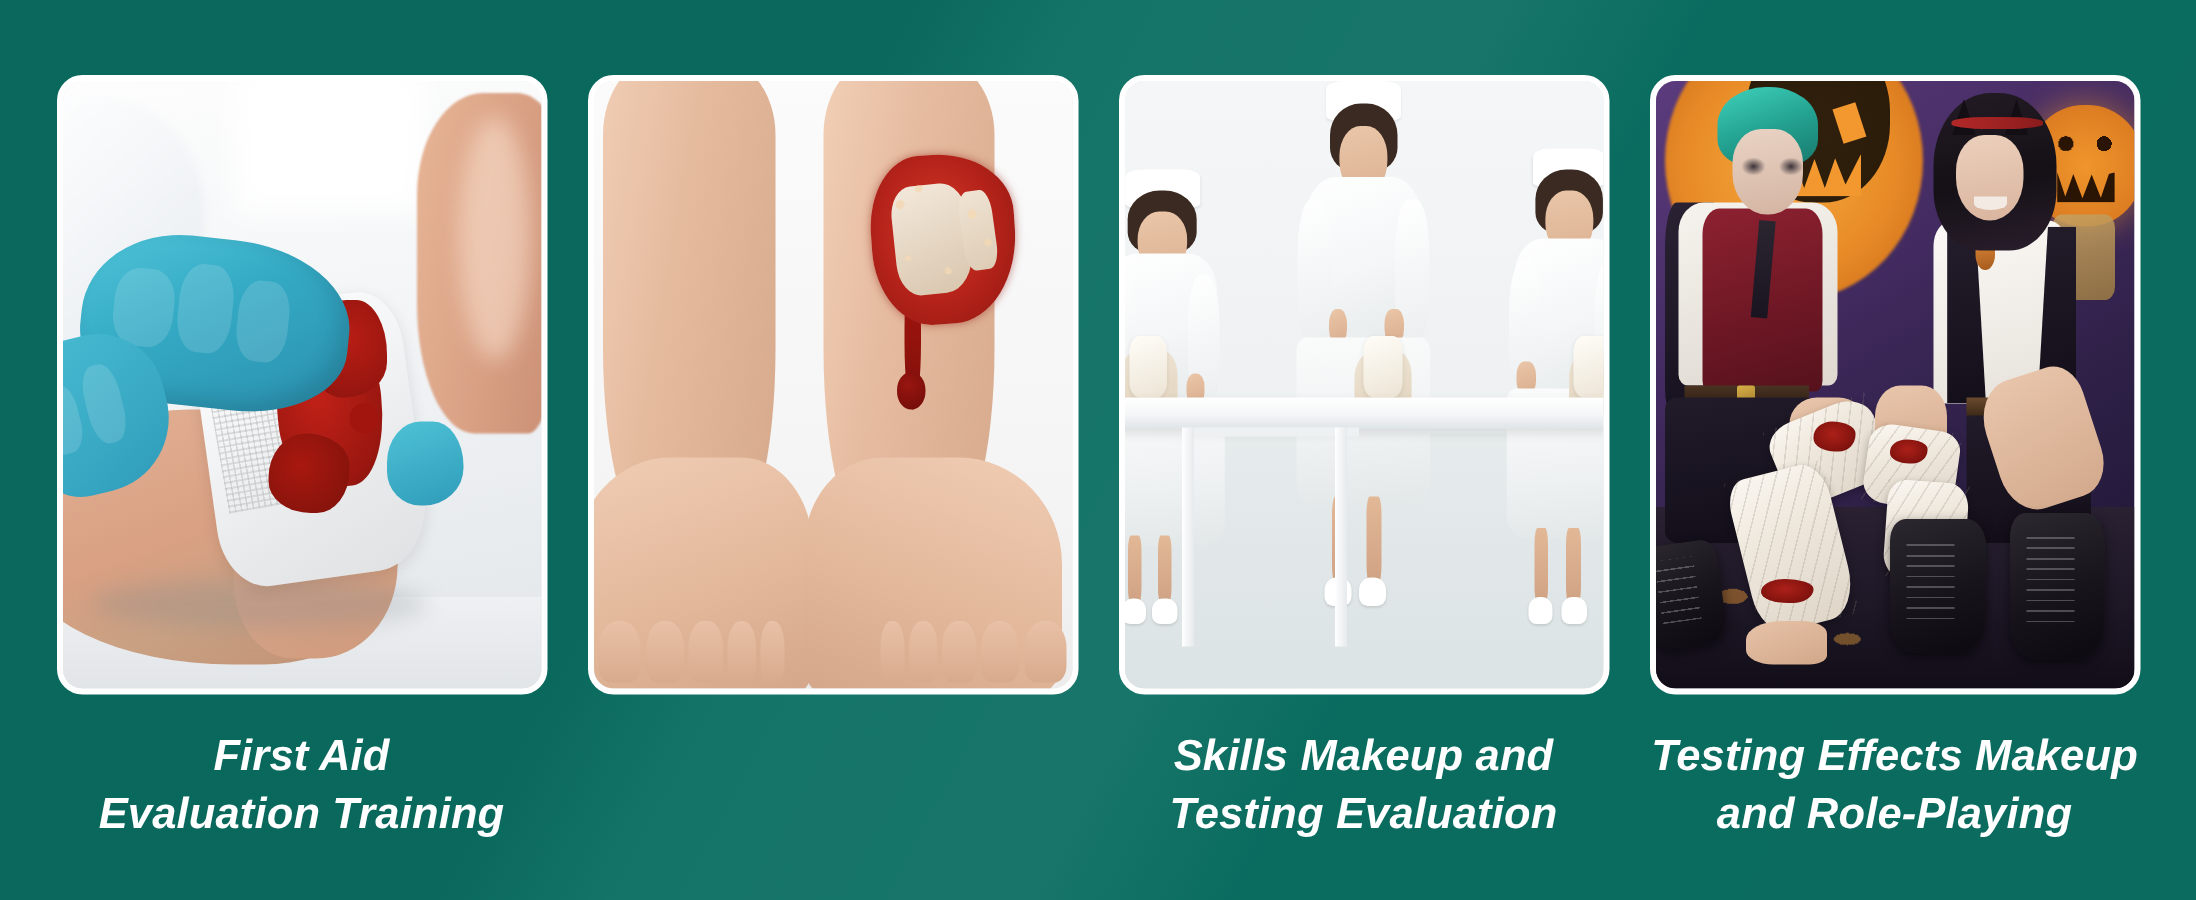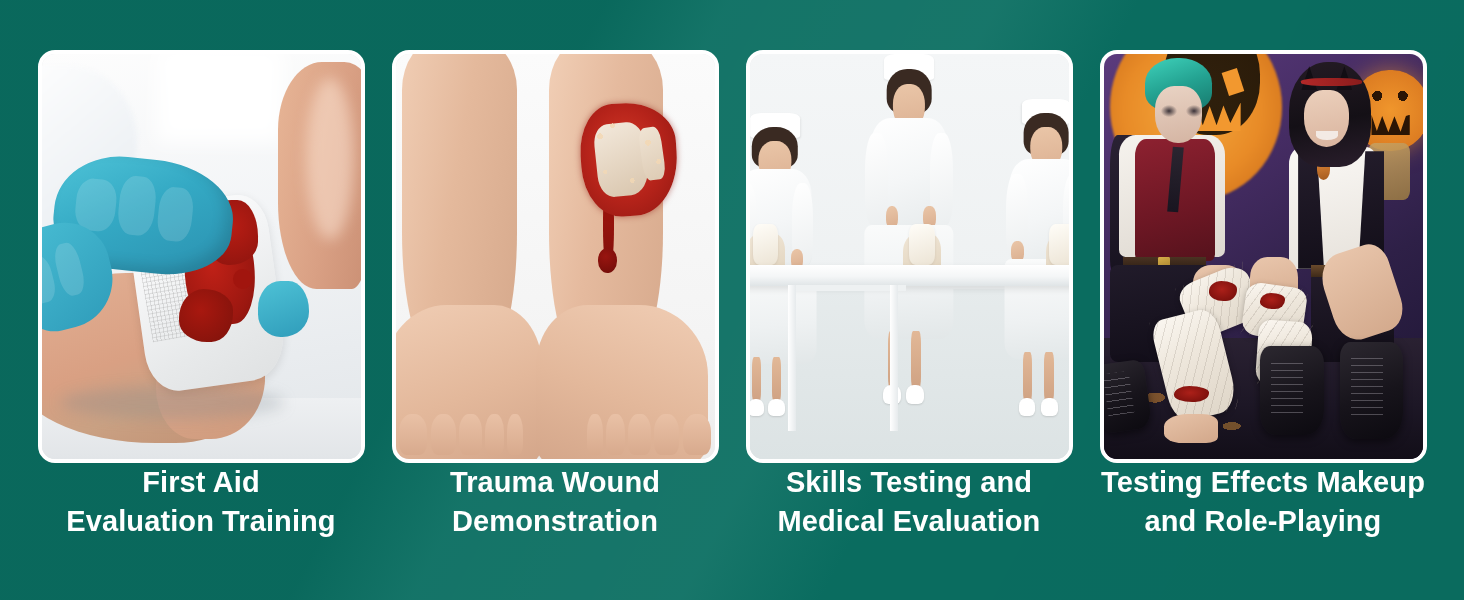--- a/index.html
+++ b/index.html
@@ -288,28 +288,30 @@
   .boot { position:absolute;
              background:linear-gradient(160deg,#2c2830 0%,#17141b 55%,#0c0a10 100%);
              border-radius:16% 20% 28% 24%; box-shadow:0 3px 8px rgba(0,0,0,.5); }
   .boot::after { content:""; position:absolute; left:18%; top:14%; width:50%; height:62%;
              background:repeating-linear-gradient(0deg, rgba(215,210,220,.30) 0 1px, transparent 1px 7px); }
   .s4 .bareFoot { position:absolute; left:19%; bottom:4%; width:17%; height:7%;
              background:linear-gradient(160deg,#e7c3a8,#d2a78a); border-radius:44% 30% 22% 34%; }
 
   
   .caption {
+    margin-top:22px;
     width:340px;
     text-align:center;
     color:#ffffff;
     font-size:29px;
     line-height:1.33;
     font-weight:700;
     letter-spacing:.1px;
     text-rendering:optimizeLegibility;
+    font-style:italic;
   }
   .caption .line { display:block; white-space:nowrap; }
 </style>
 </head>
 <body>
 
 <div class="bg-sheen"></div>
 
 <div class="banner">
 
@@ -367,24 +369,20 @@
         <div class="toes" style="left:81%;width:8%"></div>
         <div class="toes" style="left:90%;width:9%"></div>
         <div class="drip"></div>
           <div class="drop"></div>
         <div class="wound"></div>
         <div class="w-inner"></div>
           <div class="w-inner2"></div>
         <div class="w-gran"></div>
       </div>
     </div>
-    <div class="caption">
-      <span class="line">Trauma Wound</span>
-      <span class="line">Demonstration</span>
-    </div>
   </div>
 
   <div class="card">
     <div class="thumb" title="Three nurses in white uniforms and caps bandaging foot training models on a white table in a bright room">
       <div class="scene s3">
         <div class="floor"></div>
 
         <div class="nurse" style="left:-5%;width:26%;height:86%">
           <div class="cap" style="top:10%;width:60%;height:7%"></div>
           <div class="hair" style="top:14%;width:56%;height:12%"></div>
@@ -440,22 +438,22 @@
         <div class="model" style="left:93%;width:12%"></div>
         <div class="wrap" style="left:94%;width:8%"></div>
 
         <div class="tabletop"></div>
         <div class="tablebar"></div>
         <div class="tableleg" style="left:12%"></div>
         <div class="tableleg" style="left:44%"></div>
       </div>
     </div>
     <div class="caption">
-      <span class="line">Skills Testing and</span>
-      <span class="line">Medical Evaluation</span>
+      <span class="line">Skills Makeup and</span>
+      <span class="line">Testing Evaluation</span>
     </div>
   </div>
 
   <div class="card">
     <div class="thumb" title="Two people in Halloween costumes with special effects makeup and bloodied bandaged legs sitting in front of a jack-o-lantern backdrop">
       <div class="scene s4">
         <div class="moon"></div>
         <div class="pumpkinA"></div>
         <div class="eyeA1" style="left:25%"></div>
         <div class="eyeA2" style="left:38%"></div>

